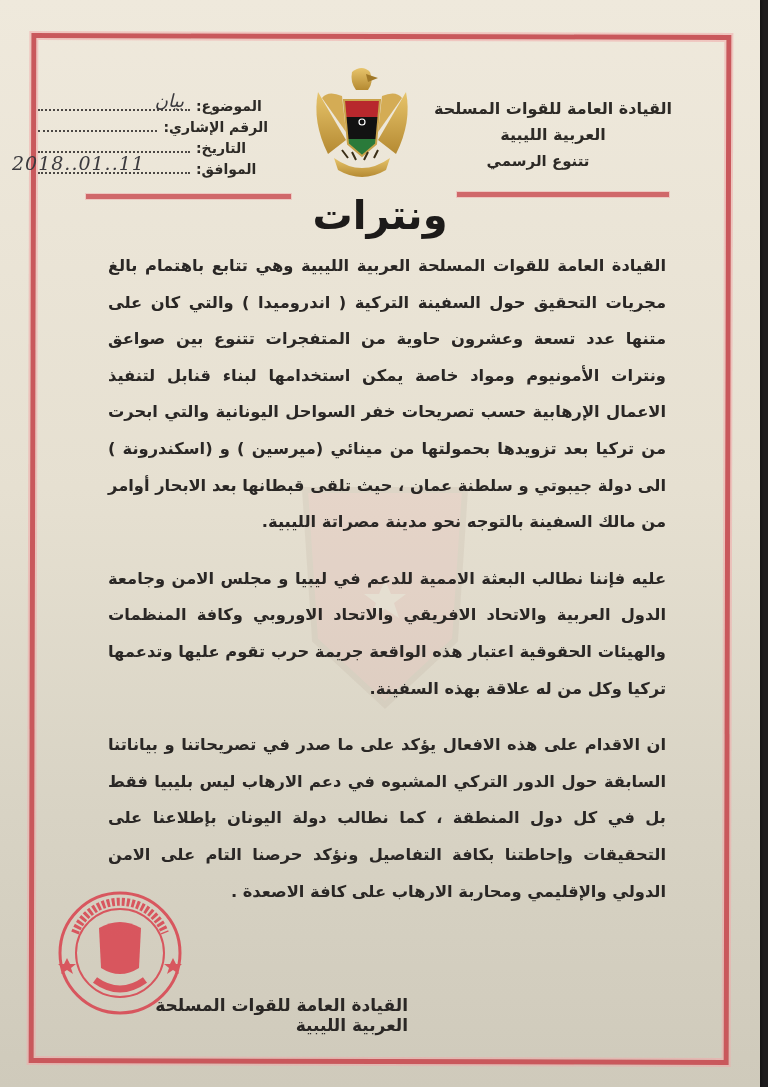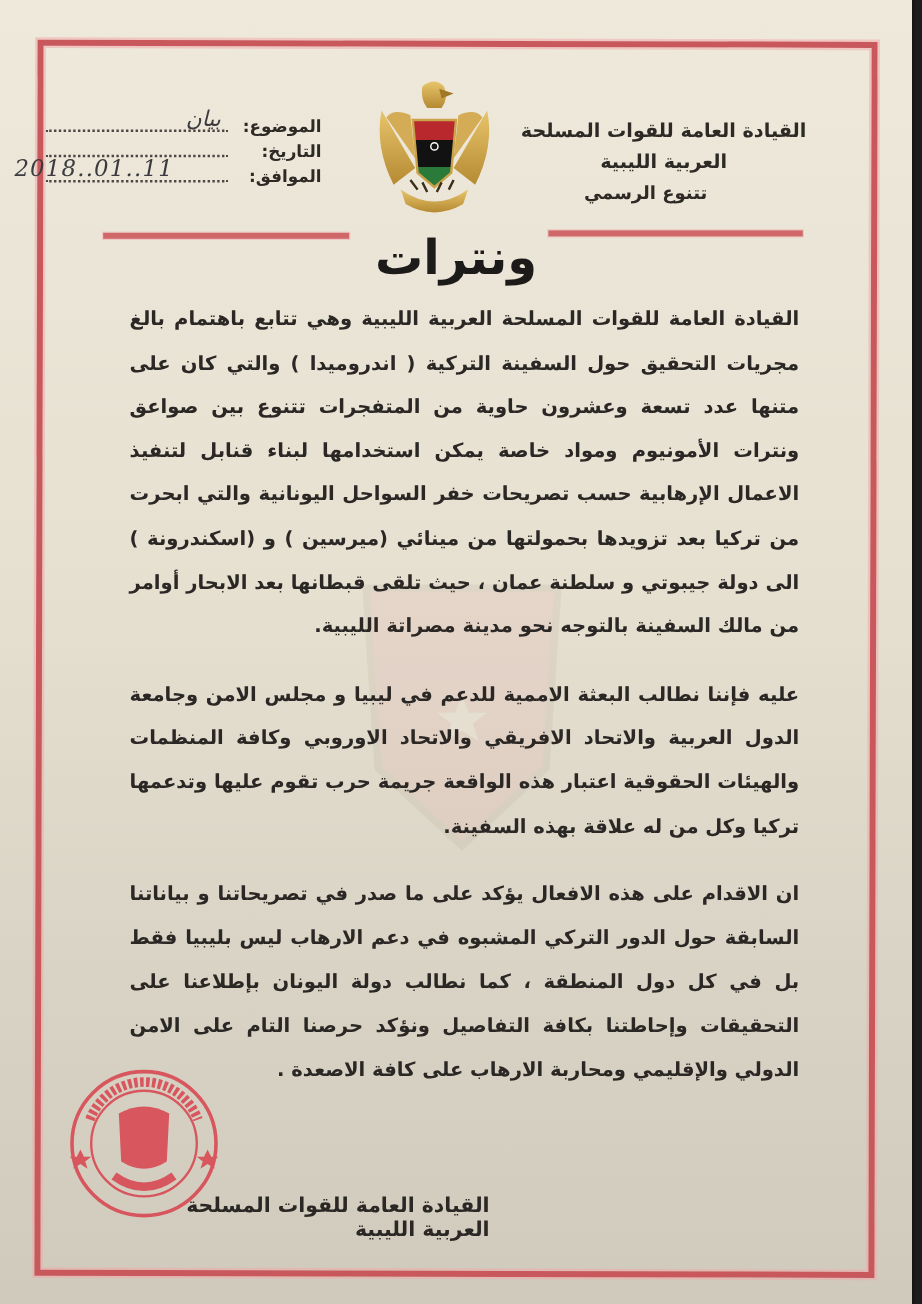--- a/index.html
+++ b/index.html
@@ -67,21 +67,21 @@
       font-weight: bold;
     }
     .meta-row {
       display: flex;
       align-items: baseline;
       height: 21px;
       white-space: nowrap;
     }
     .meta-label {
       min-width: 72px;
-      text-align: right;
+      text-align: left;
       margin-top: 24px;
     }
     .meta-dots {
       flex: 1;
       border-bottom: 2px dotted #4b4744;
       margin-right: 6px;
       height: 12px;
       position: relative;
     }
     .meta-hand {
@@ -207,20 +207,26 @@
   </svg>
 
   <div class="meta">
     <div class="meta-row">
       <span class="meta-label">الموضوع:</span>
       <span class="meta-dots">
         <span class="meta-hand" style="direction: rtl;">بيان</span>
       </span>
     </div>
     <div class="meta-row">
+      <span class="meta-label">الرقم الإشاري:</span>
+      <span class="meta-dots">
+        <span class="meta-hand"></span>
+      </span>
+    </div>
+    <div class="meta-row">
       <span class="meta-label">التاريخ:</span>
       <span class="meta-dots">
         <span class="meta-hand"></span>
       </span>
     </div>
     <div class="meta-row">
       <span class="meta-label">الموافق:</span>
       <span class="meta-dots">
         <span class="meta-hand date">2018..01..11</span>
       </span>

